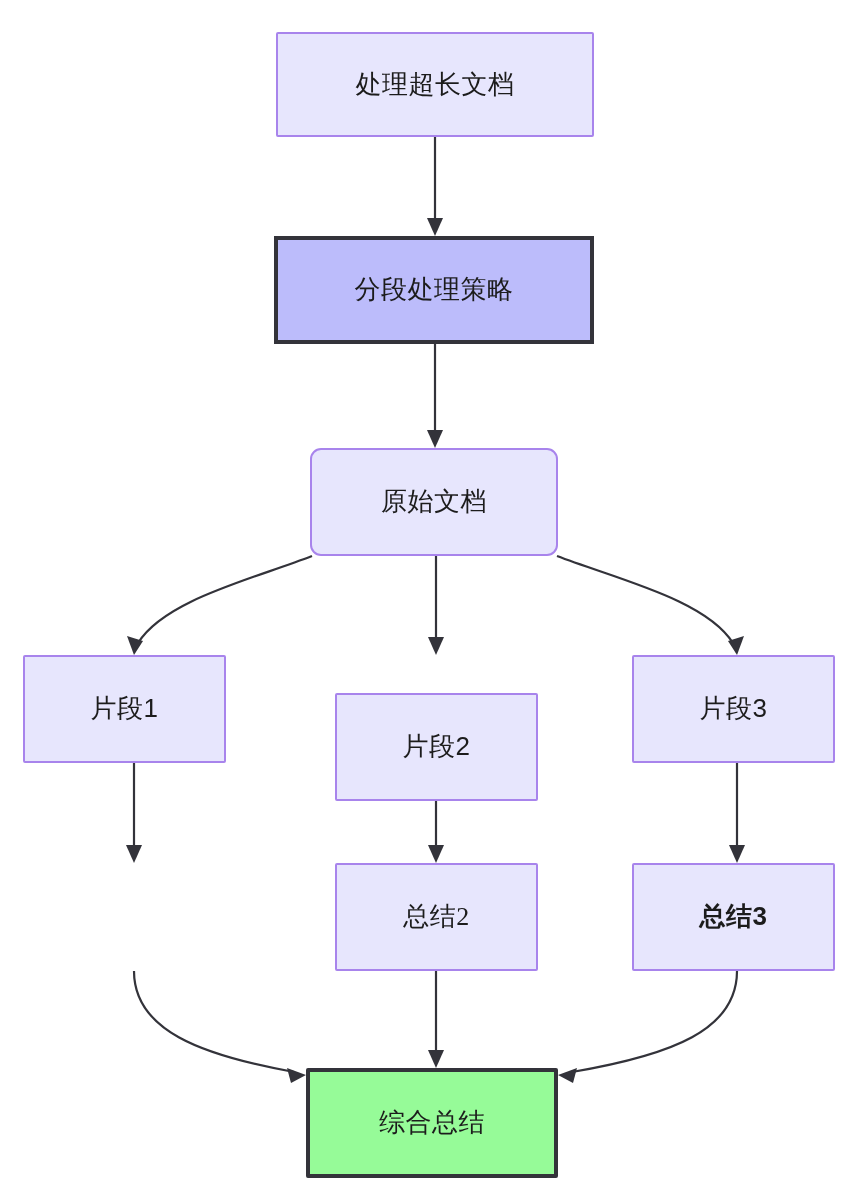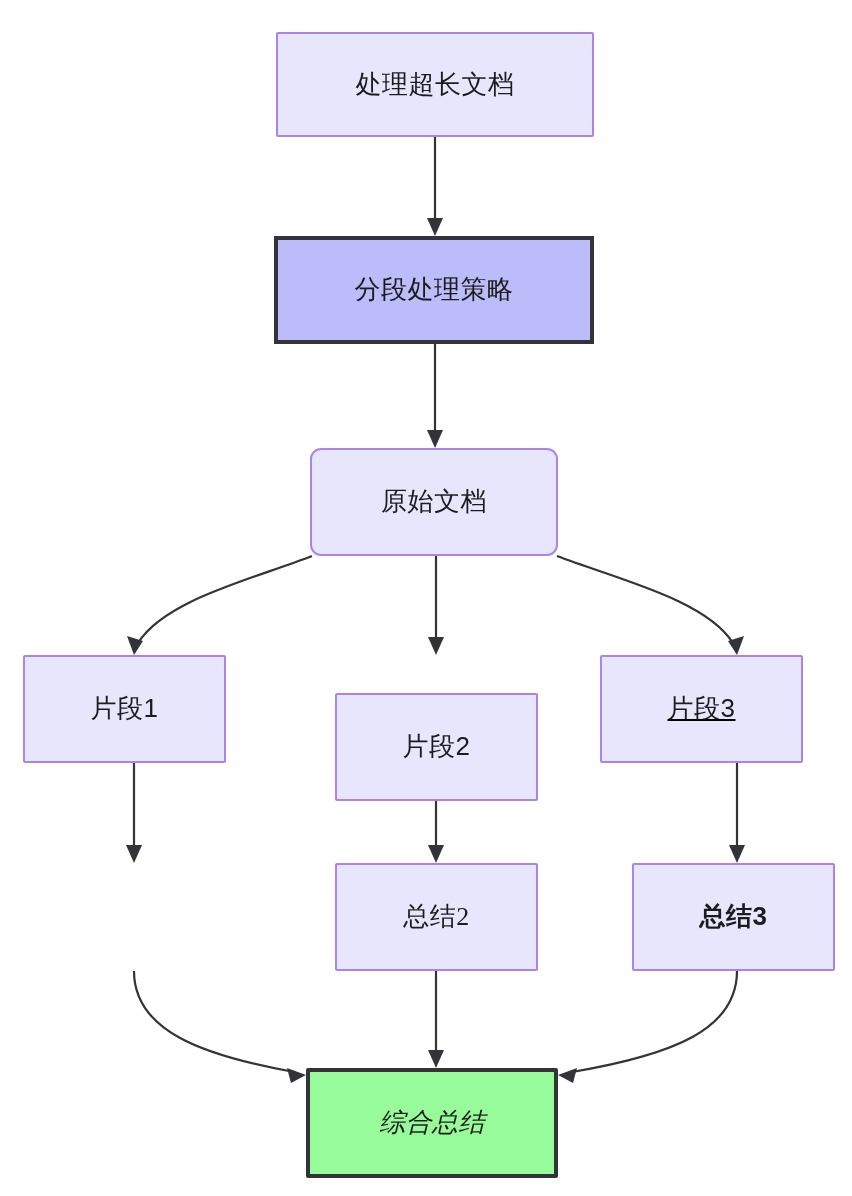--- a/index.html
+++ b/index.html
@@ -145,30 +145,30 @@
   </div>
 
   <div class="node plain" style="left:23px; top:655px; width:203px; height:108px;">
     <span class="node-label">片段1</span>
   </div>
 
   <div class="node plain" style="left:335px; top:693px; width:203px; height:108px;">
     <span class="node-label">片段2</span>
   </div>
 
-  <div class="node plain" style="left:600px; top:655px; width:203px; height:108px;text-decoration:underline;">
+  <div class="node plain" style="left:632px; top:655px; width:203px; height:108px;">
     <span class="node-label">片段3</span>
   </div>
 
 
   <div class="node plain" style="left:335px; top:863px; width:203px; height:108px;font-family:Liberation Serif, serif;">
     <span class="node-label">总结2</span>
   </div>
 
   <div class="node plain" style="left:632px; top:863px; width:203px; height:108px;font-weight:bold;">
     <span class="node-label">总结3</span>
   </div>
 
-  <div class="node highlight-green" style="left:306px; top:1068px; width:252px; height:110px;font-style:italic;">
+  <div class="node highlight-green" style="left:306px; top:1068px; width:252px; height:110px;">
     <span class="node-label">综合总结</span>
   </div>
 
 </div>
 
 </body></html>

